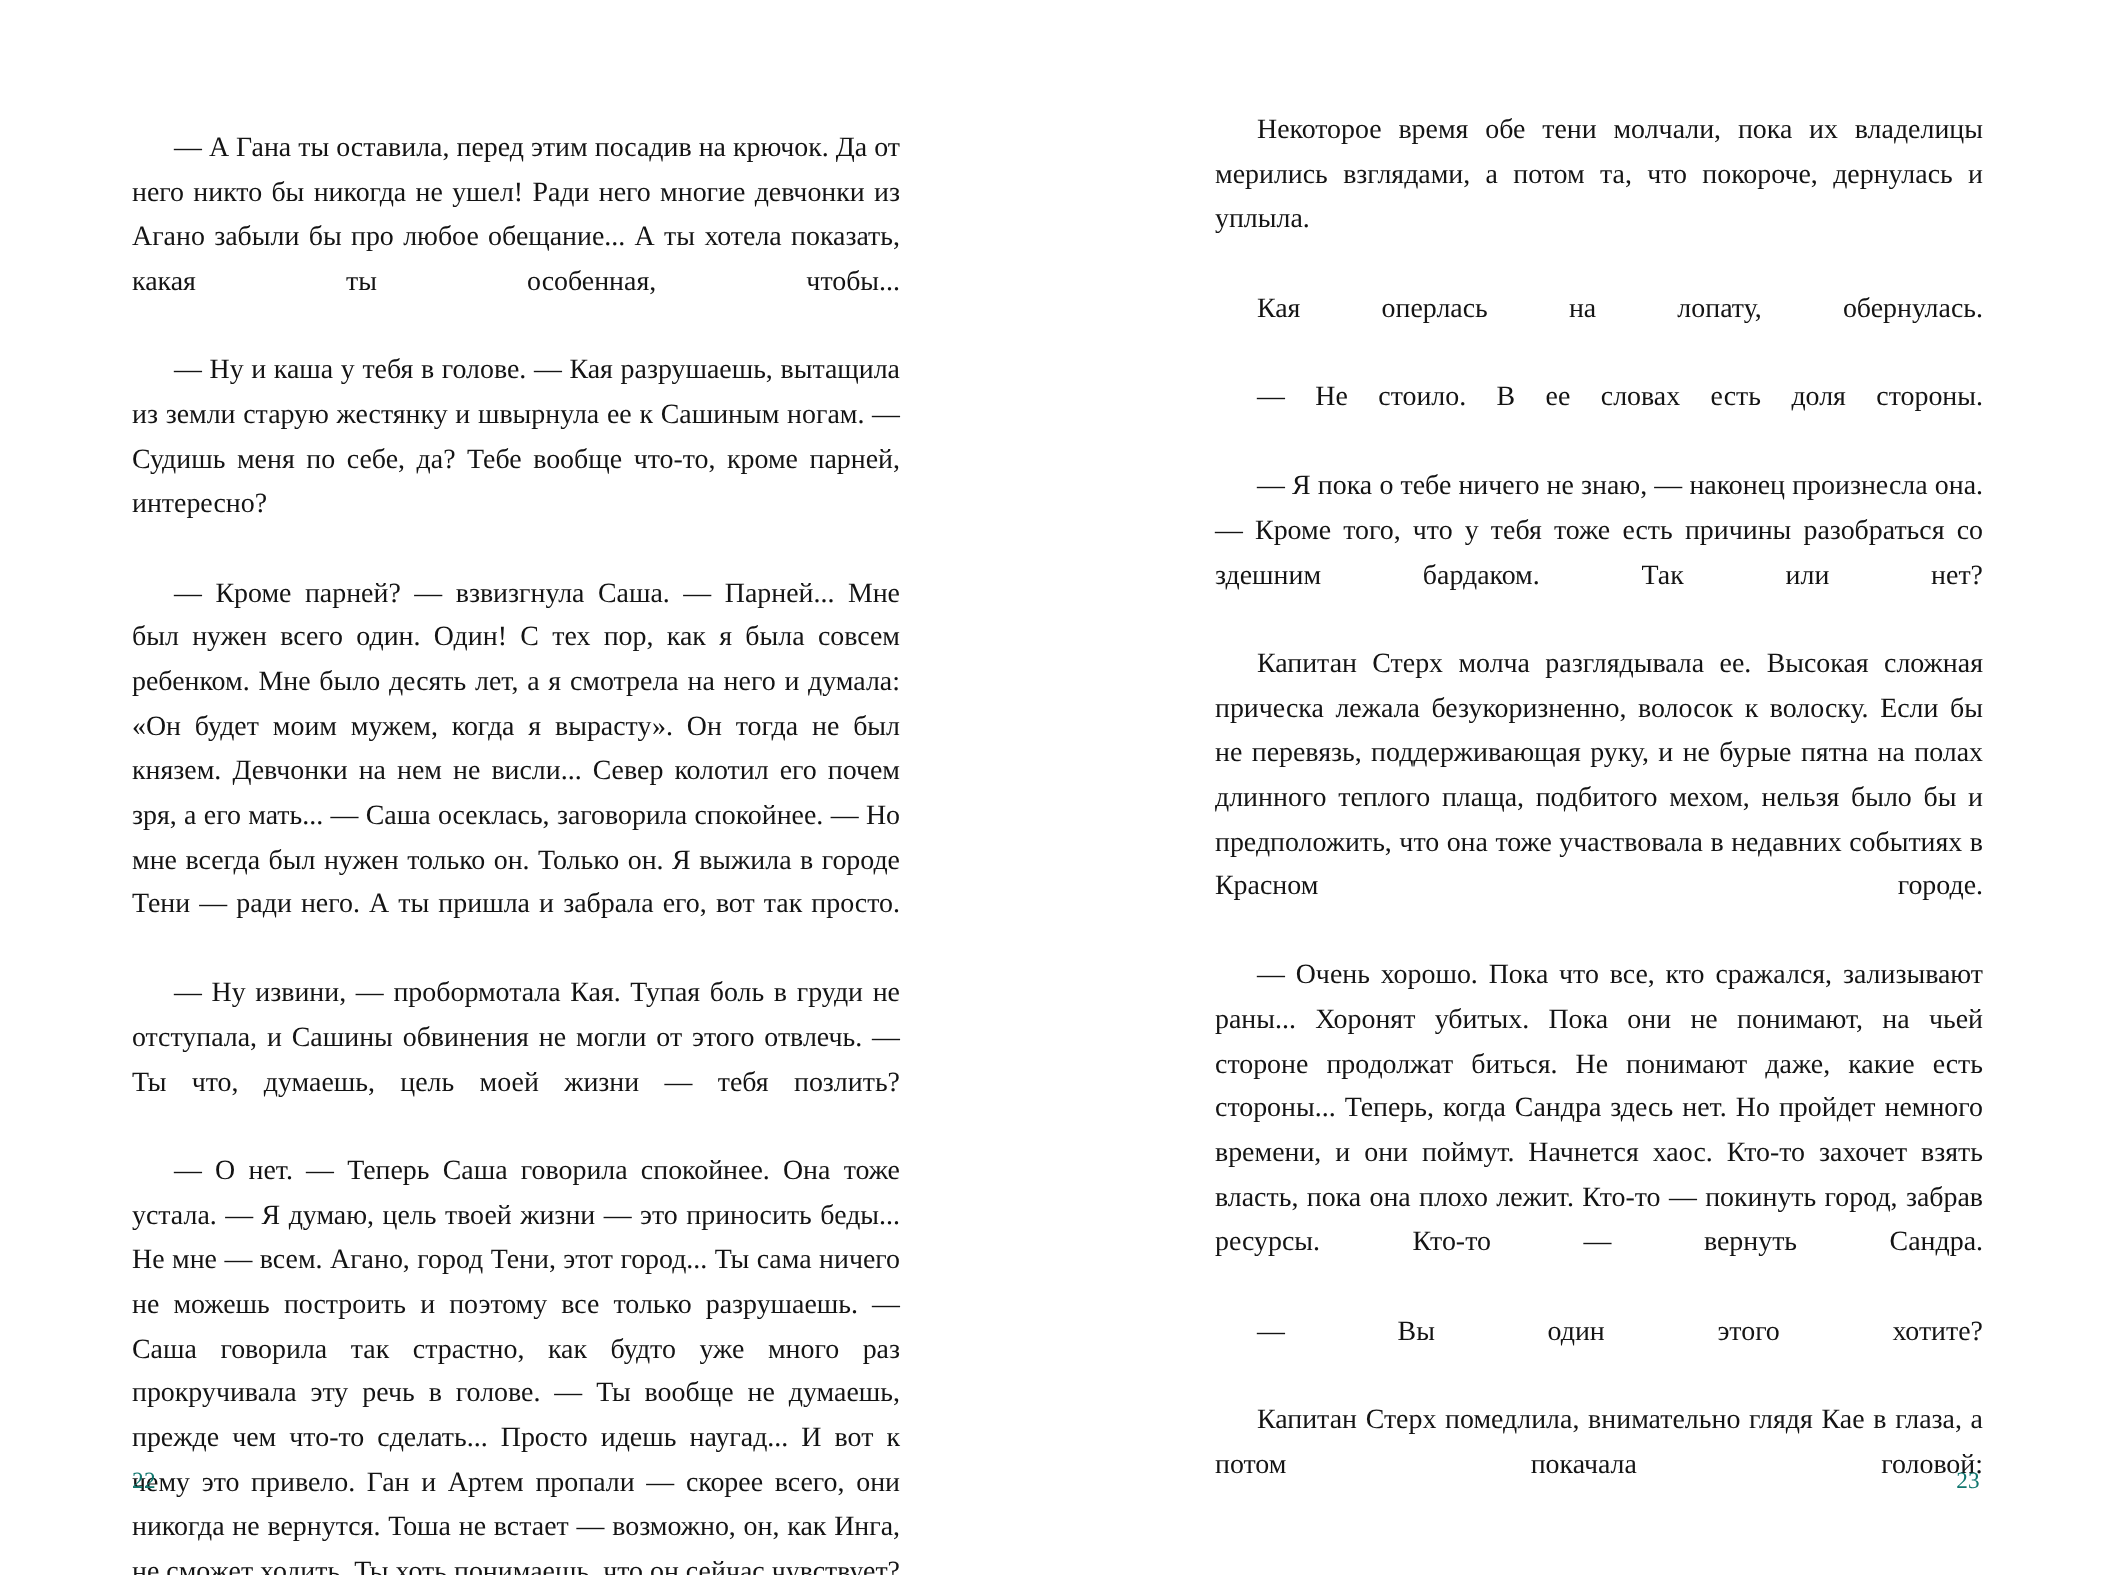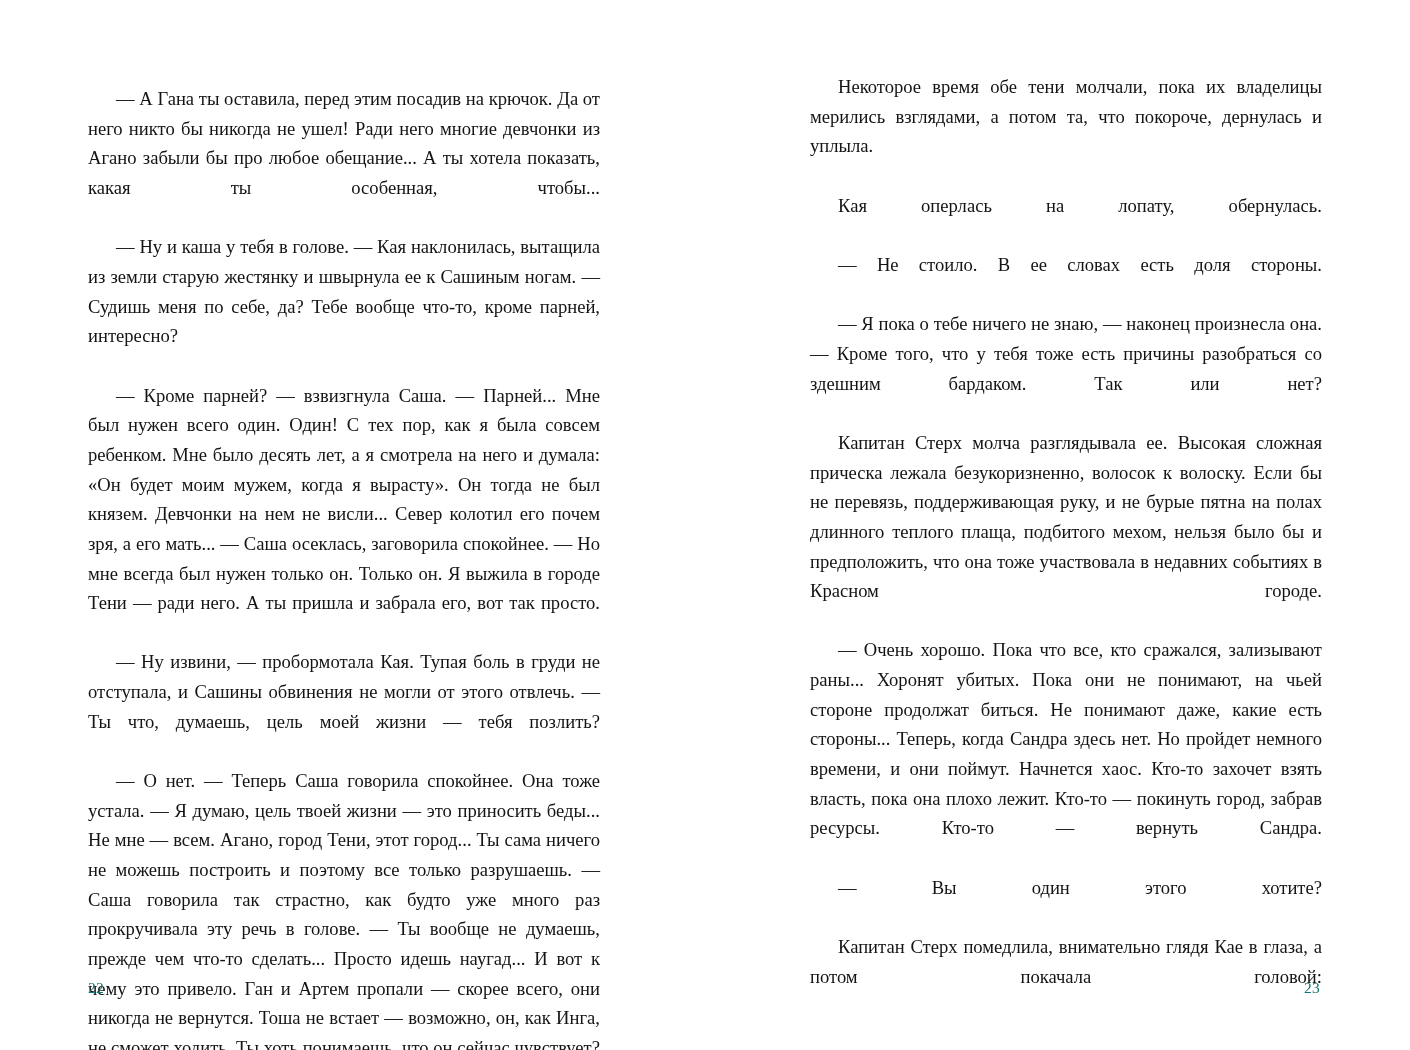--- a/index.html
+++ b/index.html
@@ -72,21 +72,21 @@
   .folio-right { right: 90px; margin-left: 20px; }
 </style>
 </head>
 <body>
 
 <div class="spread">
 
   <div class="page page-left">
     <div class="text-column">
       <p>— А Гана ты оставила, перед этим посадив на крючок. Да от него никто бы никогда не ушел! Ради него многие девчонки из Агано забыли бы про любое обещание... А ты хотела показать, какая ты особенная, чтобы...</p>
-      <p>— Ну и каша у тебя в голове. — Кая наклонилась, вытащила из земли старую жестянку и швырнула ее к Сашиным ногам. — Судишь меня по себе, да? Тебе вообще что-то, кроме парней, интересно?</p>
+      <p>— Ну и каша у тебя в голове. — Кая разрушаешь, вытащила из земли старую жестянку и швырнула ее к Сашиным ногам. — Судишь меня по себе, да? Тебе вообще что-то, кроме парней, интересно?</p>
       <p>— Кроме парней? — взвизгнула Саша. — Парней... Мне был нужен всего один. Один! С тех пор, как я была совсем ребенком. Мне было десять лет, а я смотрела на него и думала: «Он будет моим мужем, когда я вырасту». Он тогда не был князем. Девчонки на нем не висли... Север колотил его почем зря, а его мать... — Саша осеклась, заговорила спокойнее. — Но мне всегда был нужен только он. Только он. Я выжила в городе Тени — ради него. А ты пришла и забрала его, вот так просто.</p>
       <p>— Ну извини, — пробормотала Кая. Тупая боль в груди не отступала, и Сашины обвинения не могли от этого отвлечь. — Ты что, думаешь, цель моей жизни — тебя позлить?</p>
       <p>— О нет. — Теперь Саша говорила спокойнее. Она тоже устала. — Я думаю, цель твоей жизни — это приносить беды... Не мне — всем. Агано, город Тени, этот город... Ты сама ничего не можешь построить и поэтому все только разрушаешь. — Саша говорила так страстно, как будто уже много раз прокручивала эту речь в голове. — Ты вообще не думаешь, прежде чем что-то сделать... Просто идешь наугад... И вот к чему это привело. Ган и Артем пропали — скорее всего, они никогда не вернутся. Тоша не встает — возможно, он, как Инга, не сможет ходить. Ты хоть понимаешь, что он сейчас чувствует? Нет, тебе плевать. Ты стоишь тут, жалеешь себя, а лучше бы пожалела эту несчастную дуру, которая тебя послушала, а теперь...</p>
 
     </div>
     <div class="folio folio-left">22</div>
   </div>
 
   <div class="page page-right">
     <div class="text-column">

